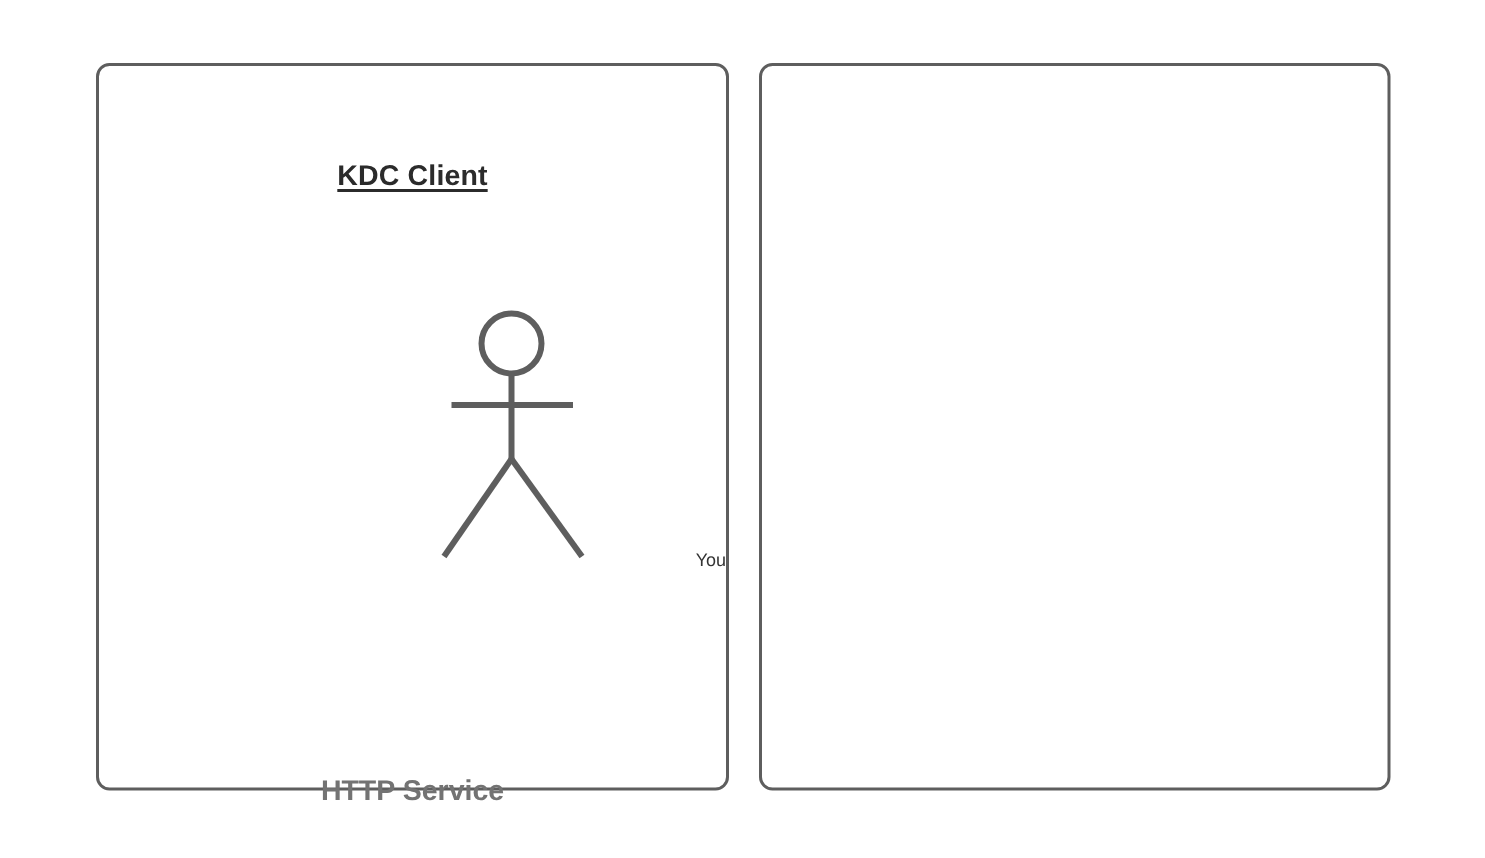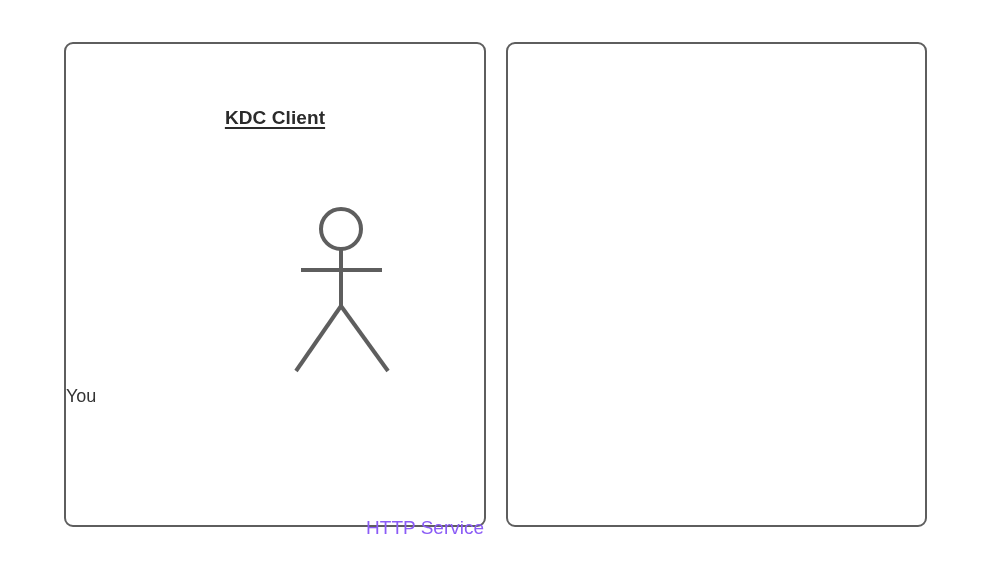--- a/index.html
+++ b/index.html
@@ -69,24 +69,23 @@
     left: 210px;
     top: 158px;
     width: 130px;
     height: 175px;
   }
   .figure-caption {
     position: absolute;
     left: 0;
     right: 0;
     top: 322px;
-    text-align: left;
-    font-size: 18px;
+    text-align: right;
+    font-size: 12px;
     color: #333333;
-    margin-top: 20px;
   }
 
   
   .http-icon {
     position: absolute;
     left: 233px;
     top: 381px;
     width: 84px;
     height: 84px;
   }
@@ -116,23 +115,24 @@
     font-size: 15px;
     line-height: 1;
     color: #3a8425;
     letter-spacing: -0.2px;
   }
   .http-caption {
     position: absolute;
     left: 0;
     right: 0;
     top: 473px;
-    text-align: right;
+    text-align: center;
     font-size: 19px;
-    color: #8b5cf6;
+    color: #737373;
+    font-weight: bold;
   }
 </style>
 </head>
 <body>
 
 <div class="canvas">
 
   <div class="panel panel-kdc-client">
 
     <div class="panel-title title-client">

